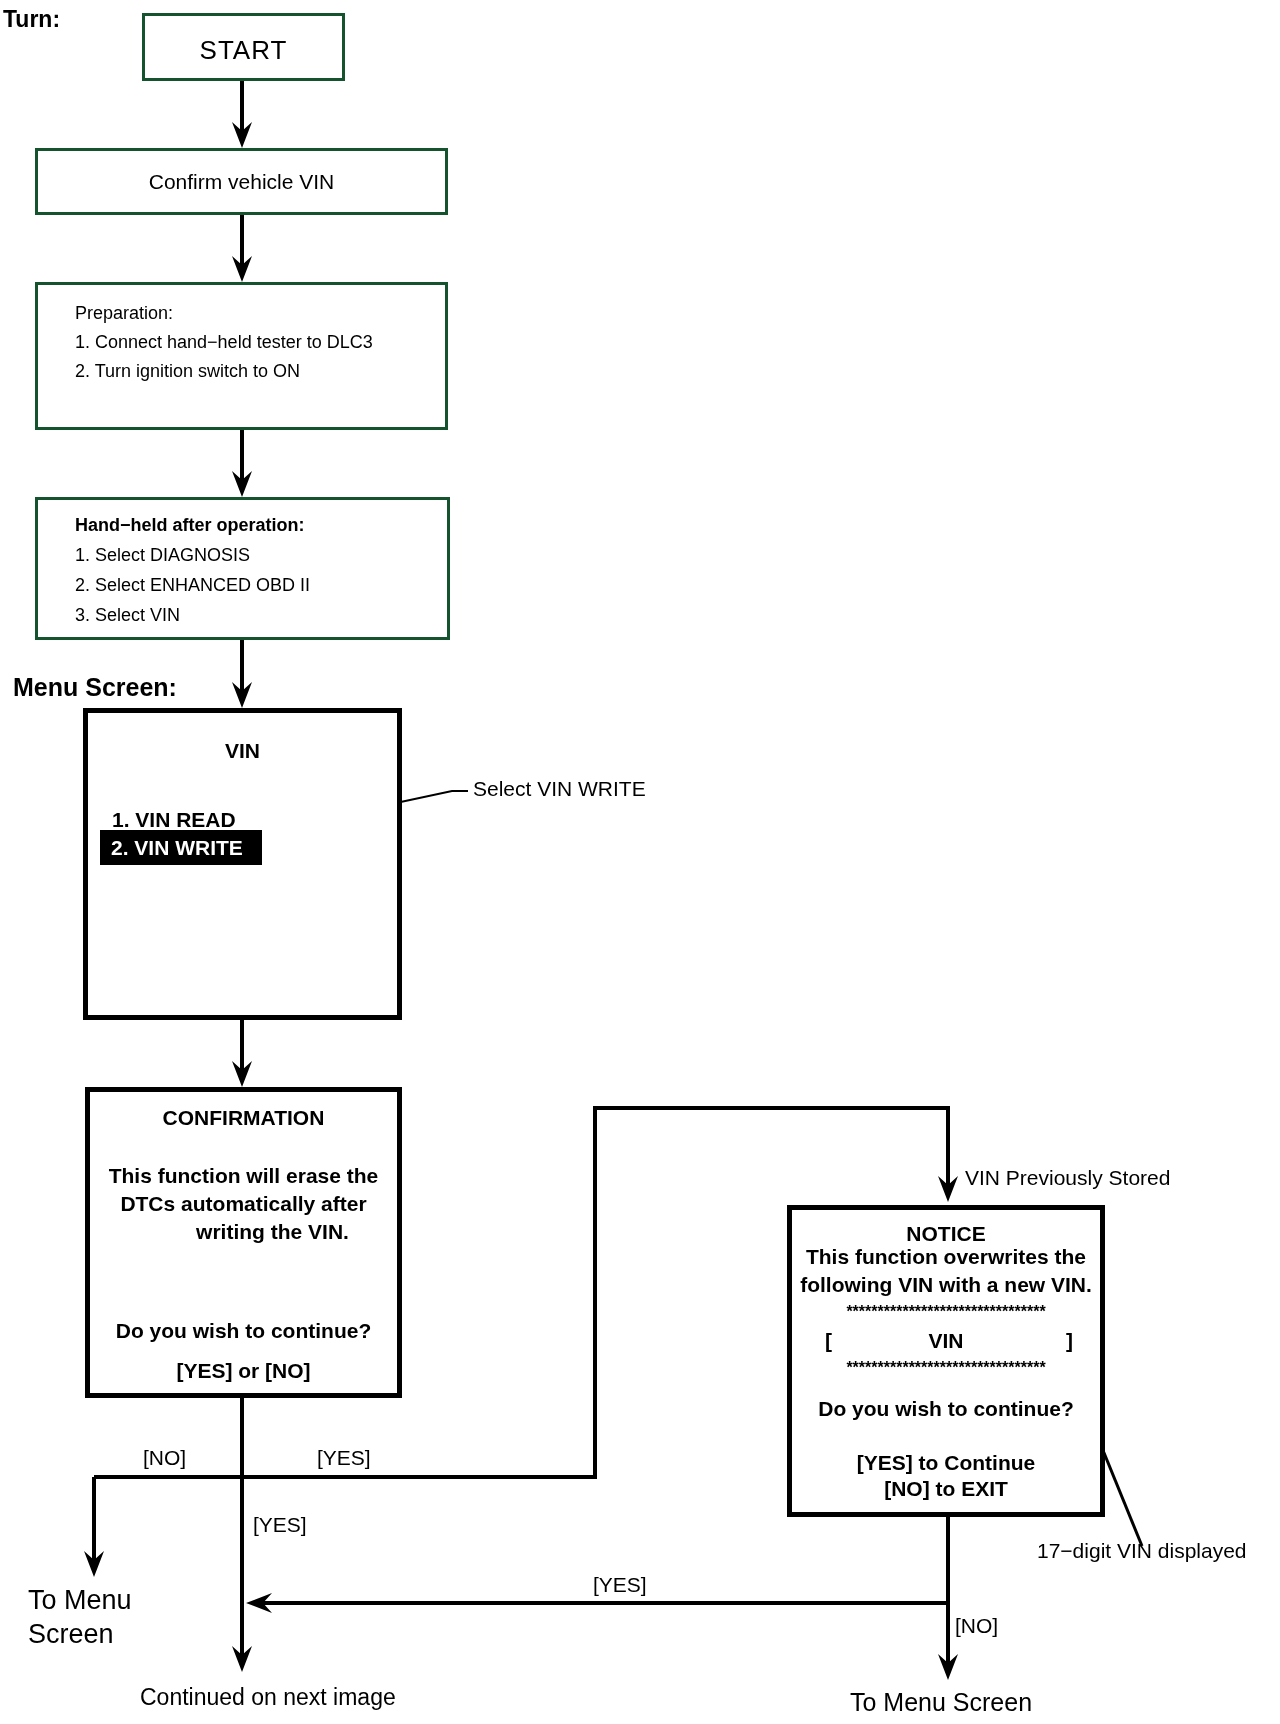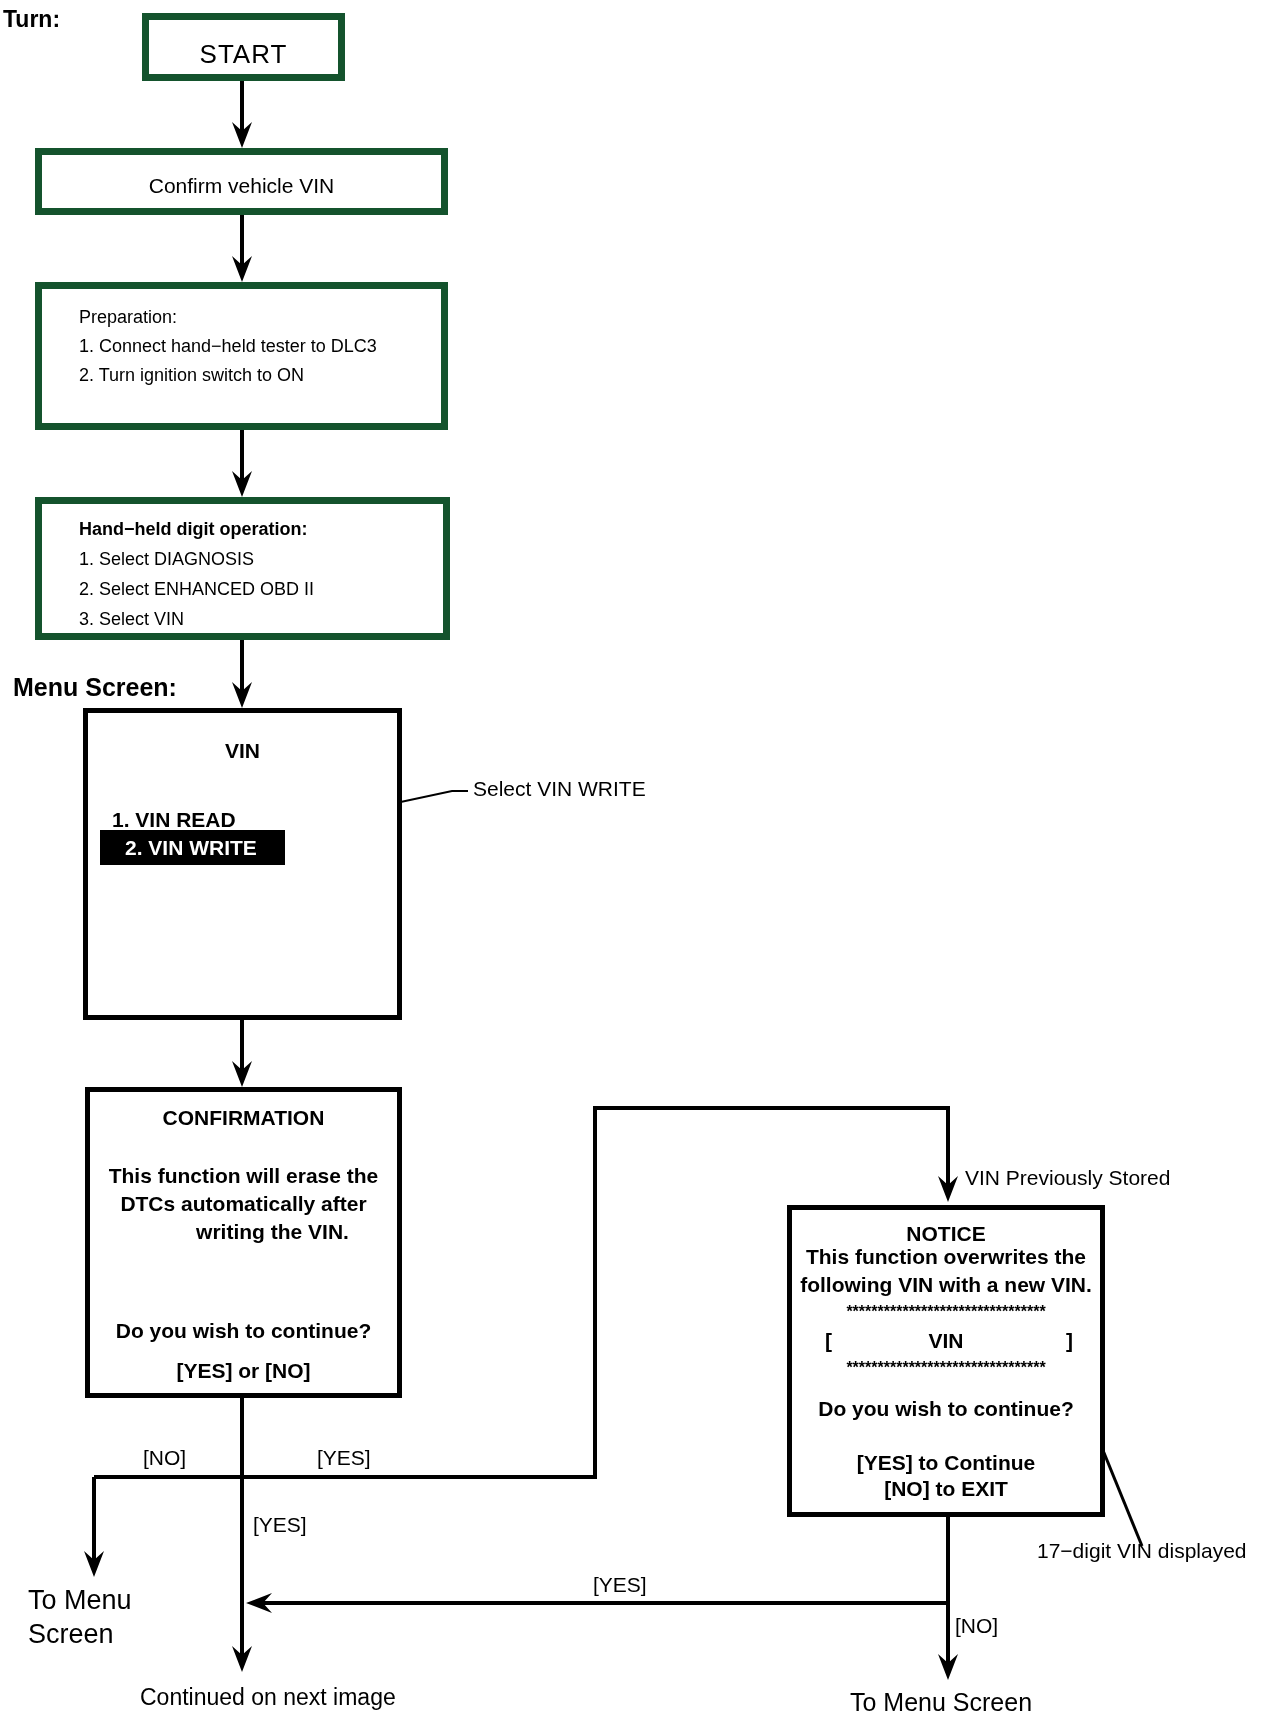--- a/index.html
+++ b/index.html
@@ -3,21 +3,21 @@
 <meta charset="utf-8">
 <style>
   html,body{margin:0;padding:0;background:#fff;}
   .stage{
     position:relative;width:1280px;height:1724px;background:#fff;overflow:hidden;
     font-family:"Liberation Sans", sans-serif;color:#000;
   }
   .abs{position:absolute;}
   svg.wires{position:absolute;left:0;top:0;pointer-events:none;}
   
-  .box-thin{position:absolute;border:7px solid #14532d;background:#fff;box-sizing:border-box;}
+  .box-thin{position:absolute;border:3px solid #14532d;background:#fff;box-sizing:border-box;}
   
   .box-thick{position:absolute;border:5px solid #000;background:#fff;box-sizing:border-box;}
   .center-line{position:absolute;left:0;width:100%;text-align:center;}
   .txt{font-size:21px;line-height:1.25;white-space:nowrap;}
   .bold{font-weight:bold;}
   .steps{position:absolute;left:37px;top:0;font-size:18px;white-space:nowrap;}
   .section-label{position:absolute;font-weight:bold;white-space:nowrap;}
   .hl-item{position:absolute;background:#000;color:#fff;font-weight:bold;font-size:21px;}
   .stars{font-size:16px;font-weight:bold;letter-spacing:0;}
   .free-label{position:absolute;font-size:21px;white-space:nowrap;}
@@ -86,31 +86,31 @@
   <div class="box-thin" style="left:35px;top:282px;width:413px;height:148px;">
     <div class="steps" style="top:14px;line-height:29px;">
       <div>Preparation:</div>
       <div>1. Connect hand−held tester to DLC3</div>
       <div>2. Turn ignition switch to ON</div>
     </div>
   </div>
 
   <div class="box-thin" style="left:35px;top:497px;width:415px;height:143px;">
     <div class="steps" style="top:10px;line-height:30px;">
-      <div class="bold">Hand−held digit operation:</div>
+      <div class="bold">Hand−held after operation:</div>
       <div>1. Select DIAGNOSIS</div>
       <div>2. Select ENHANCED OBD II</div>
       <div>3. Select VIN</div>
     </div>
   </div>
 
   <div class="box-thick" style="left:83px;top:708px;width:319px;height:312px;">
     <div class="center-line txt bold" style="top:25px;">VIN</div>
     <div class="txt bold abs" style="left:24px;top:94px;">1. VIN READ</div>
-    <div class="hl-item" style="left:12px;top:117px;width:185px;height:35px;line-height:35px;padding-left:25px;box-sizing:border-box;">2. VIN WRITE</div>
+    <div class="hl-item" style="left:12px;top:117px;width:162px;height:35px;line-height:35px;padding-left:11px;box-sizing:border-box;">2. VIN WRITE</div>
   </div>
   <div class="free-label" style="left:473px;top:777px;">Select VIN WRITE</div>
 
   <div class="box-thick" style="left:85px;top:1087px;width:317px;height:311px;">
     <div class="center-line txt bold" style="top:13px;">CONFIRMATION</div>
     <div class="center-line txt bold" style="top:71px;">This function will erase the</div>
     <div class="center-line txt bold" style="top:99px;">DTCs automatically after</div>
     <div class="center-line txt bold" style="top:127px;margin-left:29px;">writing the VIN.</div>
     <div class="center-line txt bold" style="top:226px;">Do you wish to continue?</div>
     <div class="center-line txt bold" style="top:266px;">[YES] or [NO]</div>

